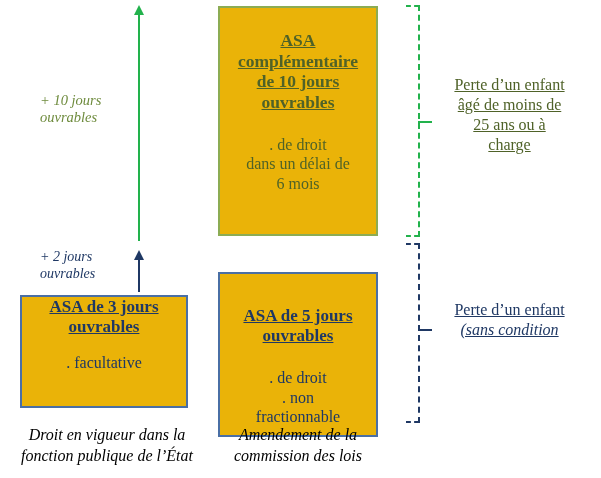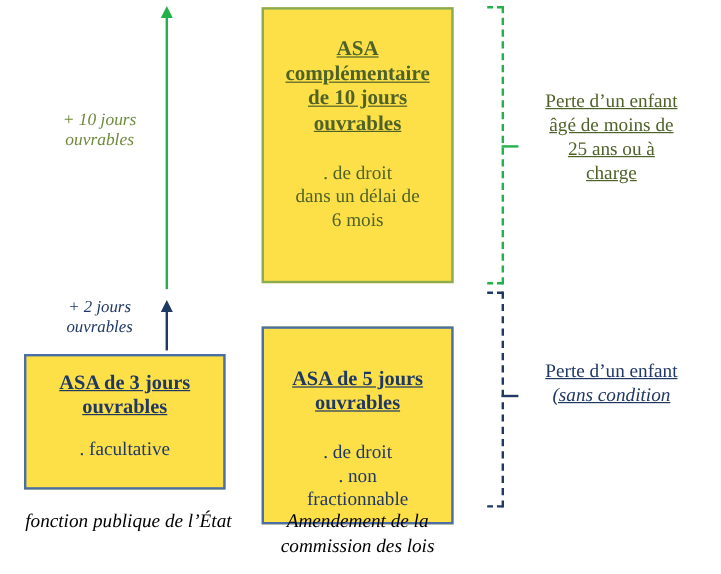--- a/index.html
+++ b/index.html
@@ -8,21 +8,21 @@
     background:#ffffff;
     font-family:"Liberation Serif", serif;
     overflow:hidden;
   }
   #stage{position:relative;width:601px;height:478px;}
 
   
   .box{
     position:absolute;
     box-sizing:border-box;
-    background:#fde047;
+    background:#eab308;
     display:flex;
     flex-direction:column;
     align-items:center;
     justify-content:flex-start;
   }
   .box .title{
     font-weight:bold;
     text-decoration:underline;
     text-align:center;
     line-height:1.18;
@@ -51,21 +51,20 @@
     margin-top:29px;
   }
   #asa5-box .title{font-size:17px;}
   #asa5-box .body{font-size:16px;margin-top:22px;}
 
   
   #asa3-box{
     left:20px; top:295px; width:168px; height:113px;
     border:2px solid #4A6FA5;
     color:#1F3864;
-    padding-top:12px;
   }
   #asa3-box .title{font-size:17px;}
   #asa3-box .body{font-size:16px;margin-top:16px;}
 
   
   .arrow{position:absolute;}
   .arrow .shaft{position:absolute;left:50%;transform:translateX(-50%);width:2px;}
   .arrow .head{
     position:absolute;left:50%;top:0;transform:translateX(-50%);
     width:0;height:0;border-left:5px solid transparent;border-right:5px solid transparent;
@@ -73,21 +72,21 @@
   #arrow-green{left:132px;top:5px;width:14px;height:236px;}
   #arrow-green .shaft{top:6px;height:230px;background:#22B24C;}
   #arrow-green .head{border-bottom:10px solid #22B24C;}
 
   #arrow-navy{left:132px;top:250px;width:14px;height:42px;}
   #arrow-navy .shaft{top:7px;height:35px;background:#1F3864;}
   #arrow-navy .head{border-bottom:10px solid #1F3864;}
 
   
   .arrow-label{
-    position:absolute;text-align:center;font-style:italic;line-height:1.2;
+    position:absolute;text-align:left;font-style:italic;line-height:1.2;
   }
   #label-10{left:40px;top:92px;width:86px;font-size:14.5px;color:#6E8B3D;}
   #label-2{left:40px;top:249px;width:86px;font-size:14px;color:#1F3864;}
 
   
   .bracket{position:absolute;box-sizing:border-box;}
   .bracket .vline{position:absolute;right:0;top:0;width:0;height:100%;}
   .bracket .tick{position:absolute;height:0;}
 
   #bracket-green{left:402px;top:5px;width:18px;height:232px;}
@@ -197,20 +196,21 @@
     <div>25 ans ou à</div>
     <div>charge</div>
   </div>
 
   <div class="annot" id="annot-navy">
     <div>Perte d’un enfant</div>
     <div class="line2">(sans condition</div>
   </div>
 
   <div class="caption" id="caption-left">
+    <div>Droit en vigueur dans la</div>
     <div>fonction publique de l’État</div>
   </div>
 
   <div class="caption" id="caption-right">
     <div>Amendement de la</div>
     <div>commission des lois</div>
   </div>
 
 </div>
 

